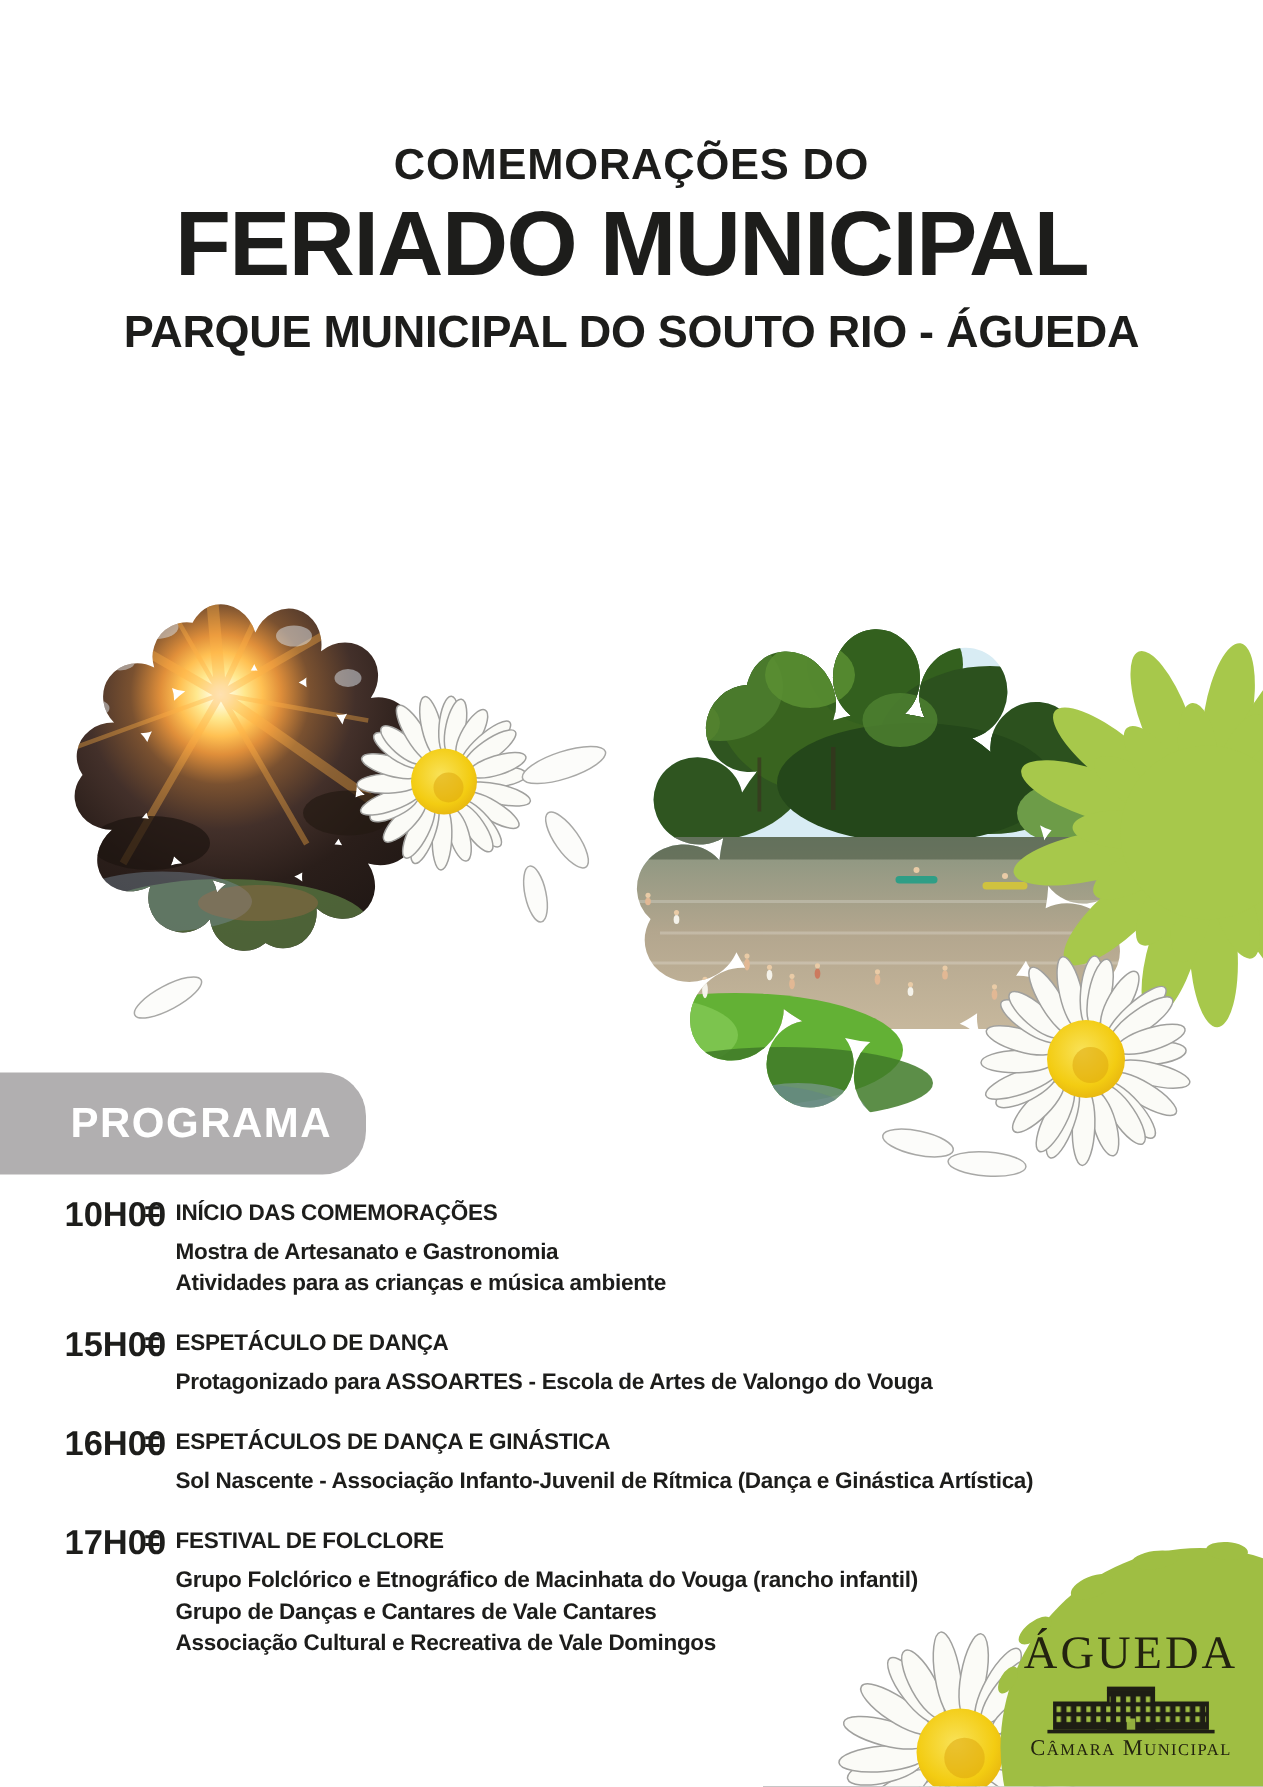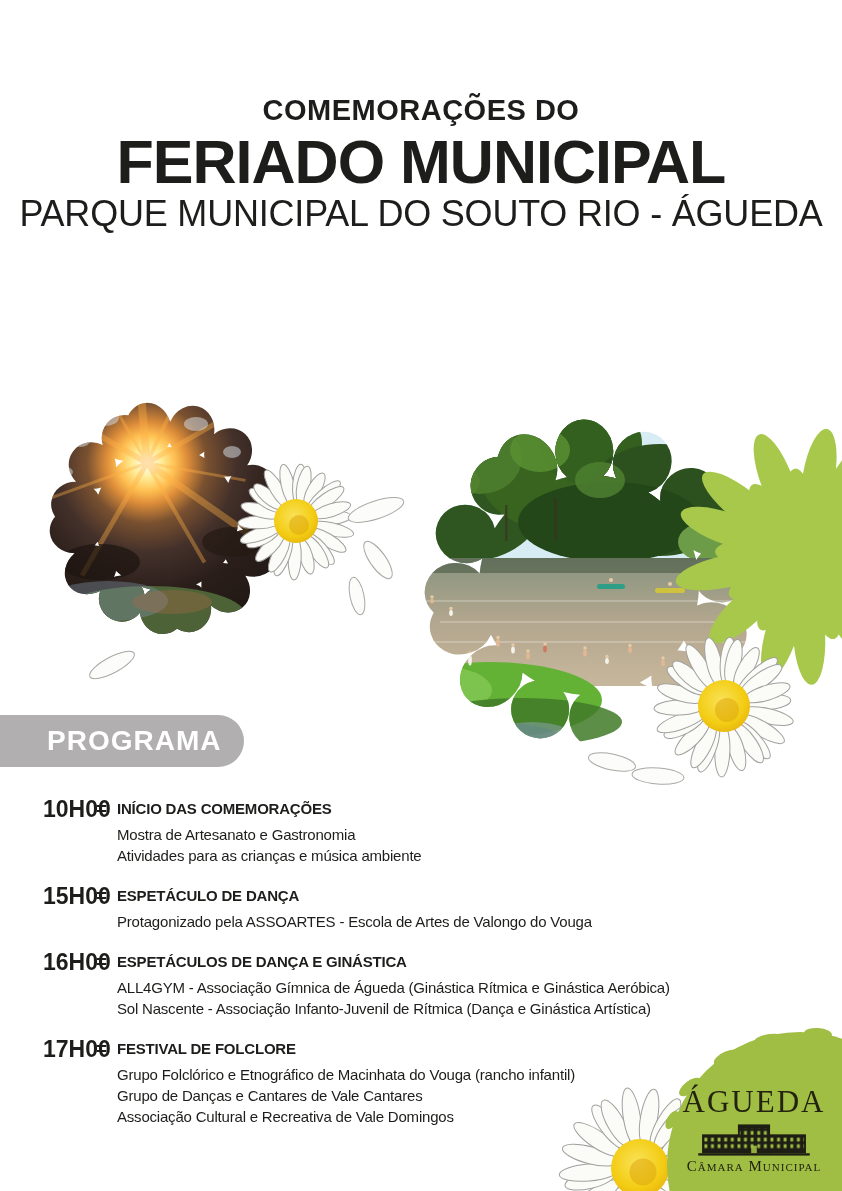--- a/index.html
+++ b/index.html
@@ -6,36 +6,36 @@
   .poster{
     width:842px;height:1191px;position:relative;overflow:hidden;margin:0 auto;
     background:#ffffff;font-family:"Liberation Sans",sans-serif;color:var(--text,#1d1d1b);
   }
   #decor{position:absolute;left:0;top:0;z-index:0;}
   
   .top{position:absolute;top:94px;left:0;right:0;text-align:center;z-index:2;}
   .kicker{font-size:29px;font-weight:700;letter-spacing:.5px;}
   .title{font-size:61px;font-weight:700;letter-spacing:-1px;margin:4px 0 0;line-height:1.02;}
   .dateline{font-size:32px;font-weight:700;margin-top:27px;letter-spacing:.5px;}
-  .locline{font-size:36px;font-weight:400;margin-top:0;letter-spacing:-0.2px;}
+  .locline{font-size:30px;font-weight:700;margin-top:12px;letter-spacing:-0.2px;}
   
   .badge{
-    position:absolute;top:715px;left:0;width:244px;height:52px;z-index:2;
+    position:absolute;top:715px;left:0;width:244px;height:68px;z-index:2;
     background:var(--program-badge,#b1afb0);border-radius:0 29px 29px 0;
     display:flex;align-items:center;padding-left:47px;box-sizing:border-box;
   }
   .badge span{color:var(--badge-text,#fff);font-size:28px;font-weight:700;letter-spacing:1px;}
   
   .program{position:absolute;top:797px;left:43px;width:782px;z-index:2;}
   .program-item{display:flex;margin-bottom:18px;}
   .pi-time{font-size:23px;font-weight:700;width:51px;flex:none;line-height:24px;}
   .pi-eq{font-size:19px;font-weight:700;width:15px;flex:none;text-align:center;margin-right:8px;line-height:24px;}
   .pi-title{font-size:15px;font-weight:700;letter-spacing:-0.2px;line-height:24px;}
   .pi-details{margin-top:3px;}
-  .detail-line{font-size:15px;font-weight:400;letter-spacing:-0.2px;line-height:21px;}
+  .detail-line{font-size:15px;font-weight:700;letter-spacing:-0.2px;line-height:21px;}
   
   .logo-text{position:absolute;left:658px;top:1084px;width:192px;text-align:center;z-index:2;color:#23230f;}
   .logo-city{font-family:"Liberation Serif",serif;font-size:31px;letter-spacing:2px;}
   .logo-building{display:block;margin:3px auto 1px;}
   .logo-sub{font-family:"Liberation Serif",serif;font-size:15px;font-variant:small-caps;letter-spacing:1px;}
 </style>
 </head>
 <body>
 
 <div class="poster">
@@ -350,32 +350,31 @@
           </div>
       </div>
     </div>
 
     <div class="program-item">
       <span class="pi-time">15H00</span>
       <span class="pi-eq">=</span>
       <div class="pi-content">
         <div class="pi-title">ESPETÁCULO DE DANÇA</div>
         <div class="pi-details">
-            <div class="detail-line">Protagonizado pela ASSOARTES - Escola de Artes de Valongo do Vouga</div>
+            <div class="detail-line">Protagonizado para ASSOARTES - Escola de Artes de Valongo do Vouga</div>
           </div>
       </div>
     </div>
 
     <div class="program-item">
       <span class="pi-time">16H00</span>
       <span class="pi-eq">=</span>
       <div class="pi-content">
         <div class="pi-title">ESPETÁCULOS DE DANÇA E GINÁSTICA</div>
         <div class="pi-details">
-            <div class="detail-line">ALL4GYM - Associação Gímnica de Águeda (Ginástica Rítmica e Ginástica Aeróbica)</div>
             <div class="detail-line">Sol Nascente - Associação Infanto-Juvenil de Rítmica (Dança e Ginástica Artística)</div>
           </div>
       </div>
     </div>
 
     <div class="program-item">
       <span class="pi-time">17H00</span>
       <span class="pi-eq">=</span>
       <div class="pi-content">
         <div class="pi-title">FESTIVAL DE FOLCLORE</div>

